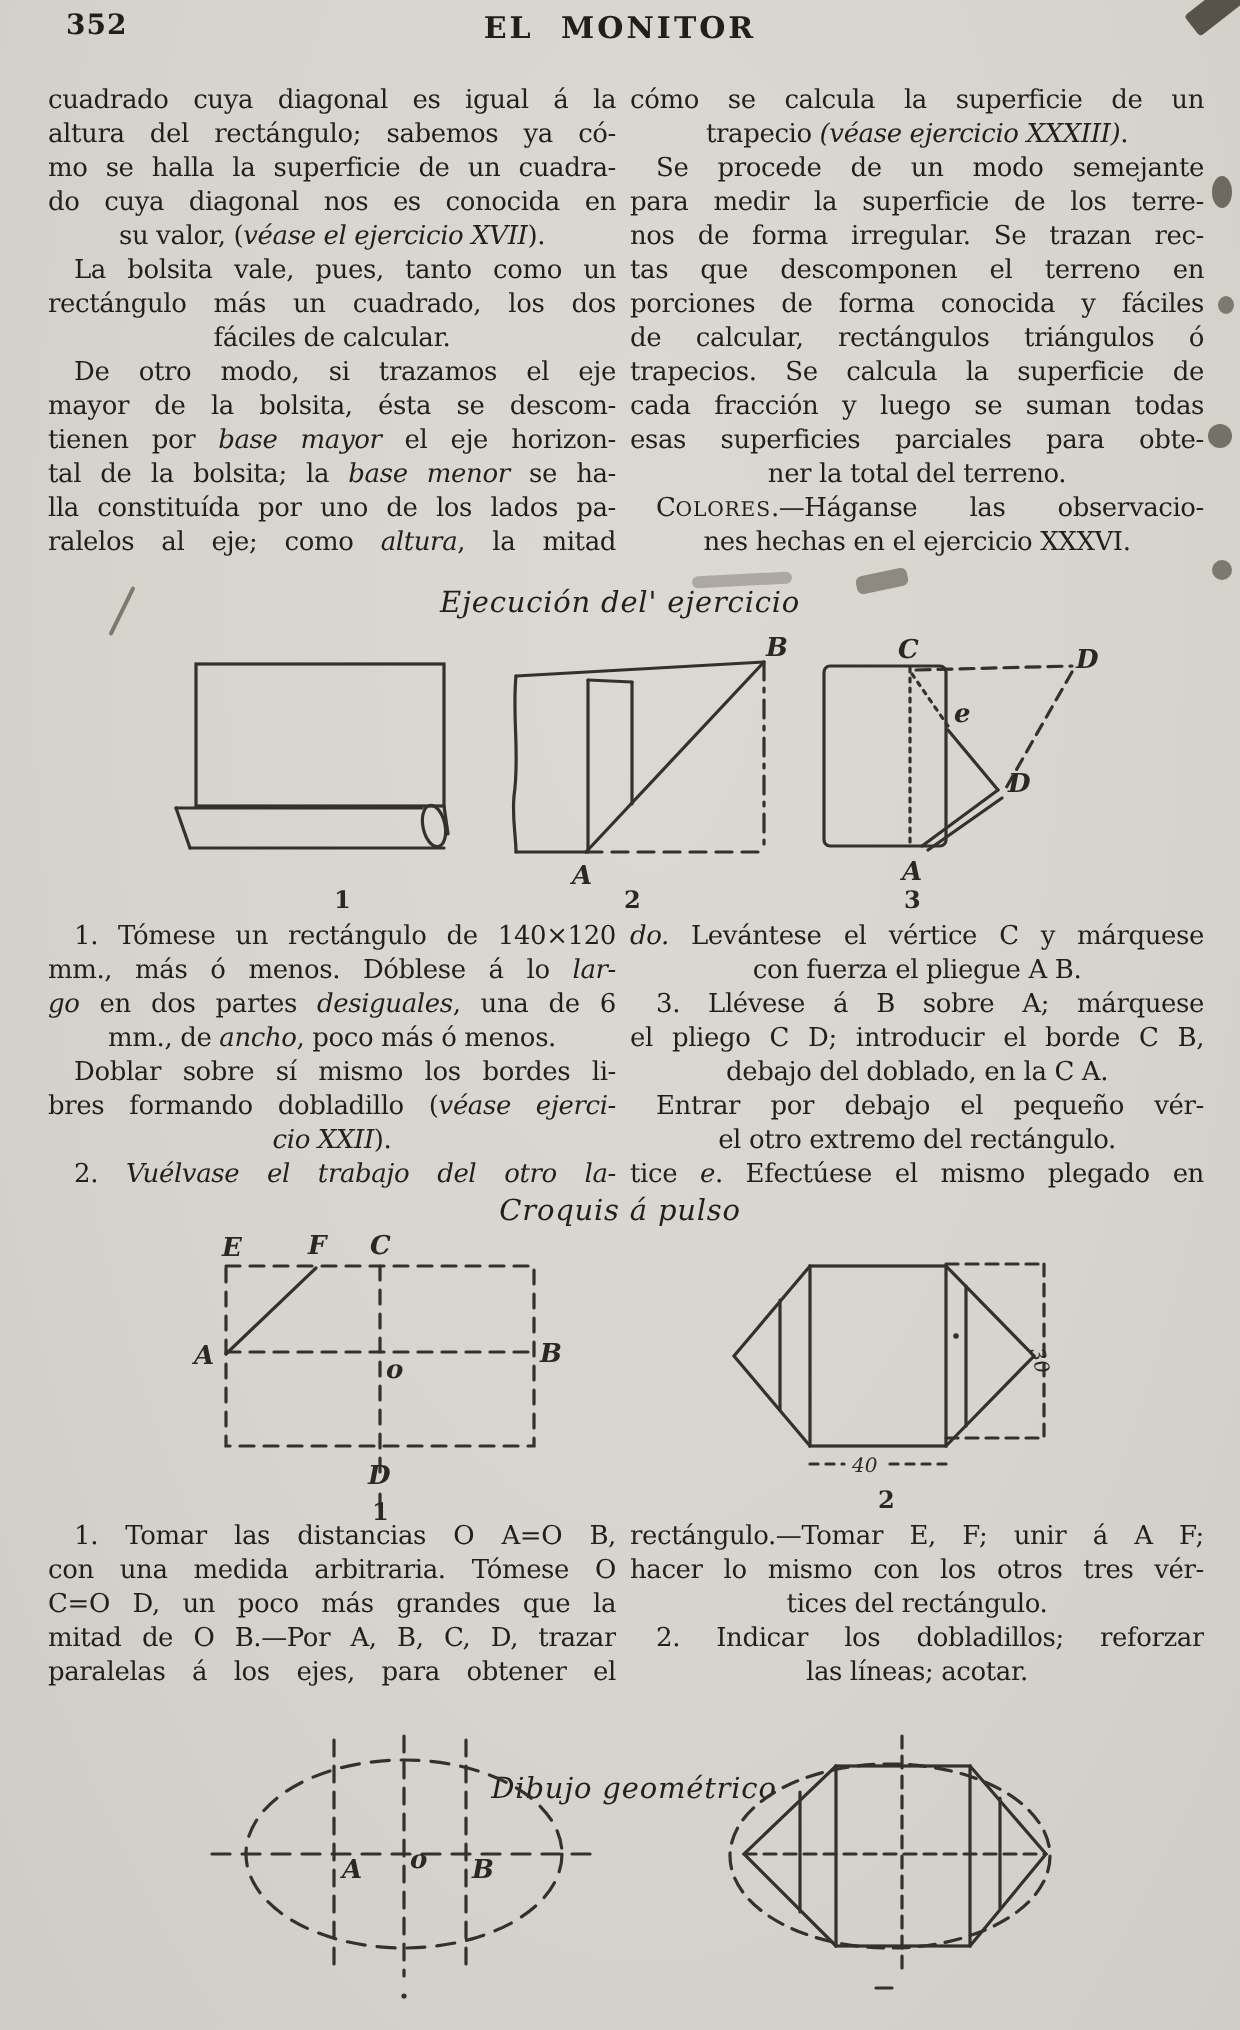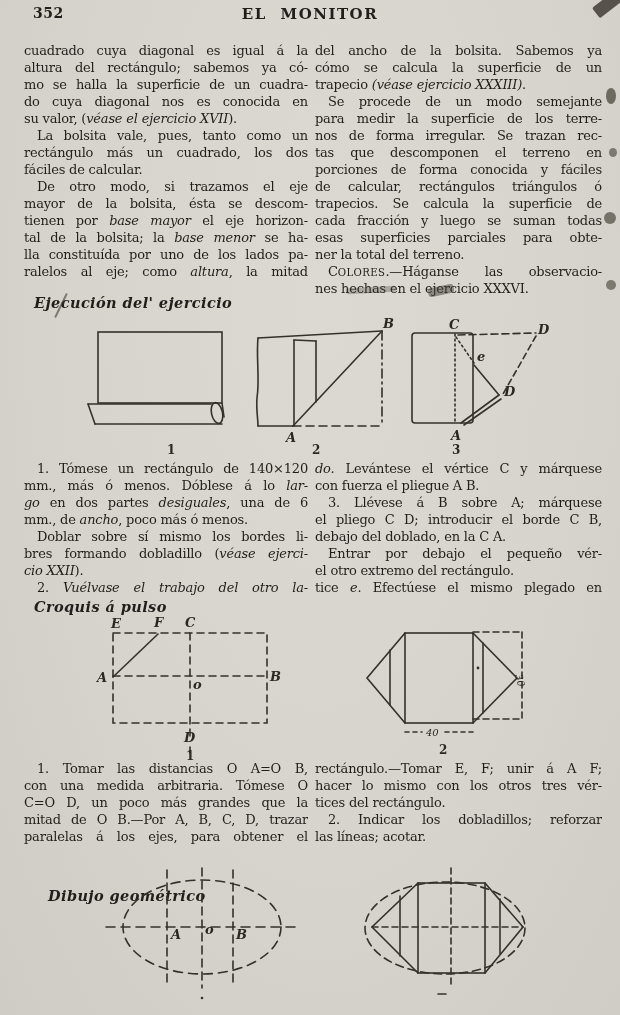--- a/index.html
+++ b/index.html
@@ -8,27 +8,27 @@
     background:radial-gradient(ellipse at 52% 30%, #dcd9d3 0%, #d7d4ce 55%, #cfccc5 100%);
     font-family:"DejaVu Serif","Liberation Serif",serif;
     color:#211f1b;
   }
   .hdr-num{position:absolute;left:33px;top:5px;font-weight:bold;font-size:14px;letter-spacing:.5px;text-align:right;}
   .hdr-title{position:absolute;left:0;right:0;top:5px;text-align:center;font-weight:bold;font-size:15px;letter-spacing:1.5px;word-spacing:7px;}
   .col{position:absolute;font-size:13px;line-height:17px;letter-spacing:-.2px;}
   .colL{left:24px;width:284px;}
   .colR{left:315px;width:287px;}
   .top{top:42px;} .mid{top:460px;} .low{top:760px;}
-  .line{height:17px;overflow:hidden;white-space:nowrap;text-align:left;}
+  .line{height:17px;overflow:hidden;white-space:nowrap;text-align:center;}
   .line.j{white-space:normal;text-align:justify;}
   .line.j::after{content:"";display:inline-block;width:100%;height:0;vertical-align:top;}
   .line.ind{text-indent:13px;}
   .i{font-style:italic;}
   .scx{text-transform:uppercase;font-size:.78em;letter-spacing:.4px;}
-  .heading{position:absolute;left:0;right:0;text-align:left;font-style:italic;font-weight:bold;font-size:14.5px;letter-spacing:.4px;margin-left:34px;}
+  .heading{position:absolute;left:0;right:0;text-align:center;font-style:italic;font-weight:normal;font-size:14.5px;letter-spacing:.4px;}
   .h1{top:294px;} .h2{top:598px;} .h3{top:887px;padding-left:14px;}
   .fig{position:absolute;}
   .fig path,.fig line,.fig ellipse,.fig rect,.fig polyline{fill:none;stroke:#34312b;stroke-width:1.6;stroke-linecap:round;}
   .flbl{font:italic bold 13px "DejaVu Serif",serif;fill:#2b2822;stroke:none;}
   .fnum{font:bold 12px "DejaVu Serif",serif;fill:#2b2822;stroke:none;}
   .fdim{font:italic 10px "DejaVu Serif",serif;fill:#2b2822;stroke:none;}
   .stain{position:absolute;background:#413d34;border-radius:50%;}
 </style>
 </head>
 <body>
@@ -48,21 +48,20 @@
       <div class="line j"><span>rectángulo más un cuadrado, los dos</span></div>
       <div class="line"><span>fáciles de calcular.</span></div>
       <div class="line j ind"><span>De otro modo, si trazamos el eje</span></div>
       <div class="line j"><span>mayor de la bolsita, ésta se descom-</span></div>
       <div class="line j"><span>tienen por </span><span class="i">base mayor</span><span> el eje horizon-</span></div>
       <div class="line j"><span>tal de la bolsita; la </span><span class="i">base menor</span><span> se ha-</span></div>
       <div class="line j"><span>lla constituída por uno de los lados pa-</span></div>
       <div class="line j"><span>ralelos al eje; como </span><span class="i">altura</span><span>, la mitad</span></div>
     </div>
   <div class="col colR top">
-      <div class="line j"><span>del ancho de la bolsita. Sabemos ya</span></div>
       <div class="line j"><span>cómo se calcula la superficie de un</span></div>
       <div class="line"><span>trapecio </span><span class="i">(véase ejercicio XXXIII)</span><span>.</span></div>
       <div class="line j ind"><span>Se procede de un modo semejante</span></div>
       <div class="line j"><span>para medir la superficie de los terre-</span></div>
       <div class="line j"><span>nos de forma irregular. Se trazan rec-</span></div>
       <div class="line j"><span>tas que descomponen el terreno en</span></div>
       <div class="line j"><span>porciones de forma conocida y fáciles</span></div>
       <div class="line j"><span>de calcular, rectángulos triángulos ó</span></div>
       <div class="line j"><span>trapecios.  Se calcula la superficie de</span></div>
       <div class="line j"><span>cada fracción y luego se suman todas</span></div>

